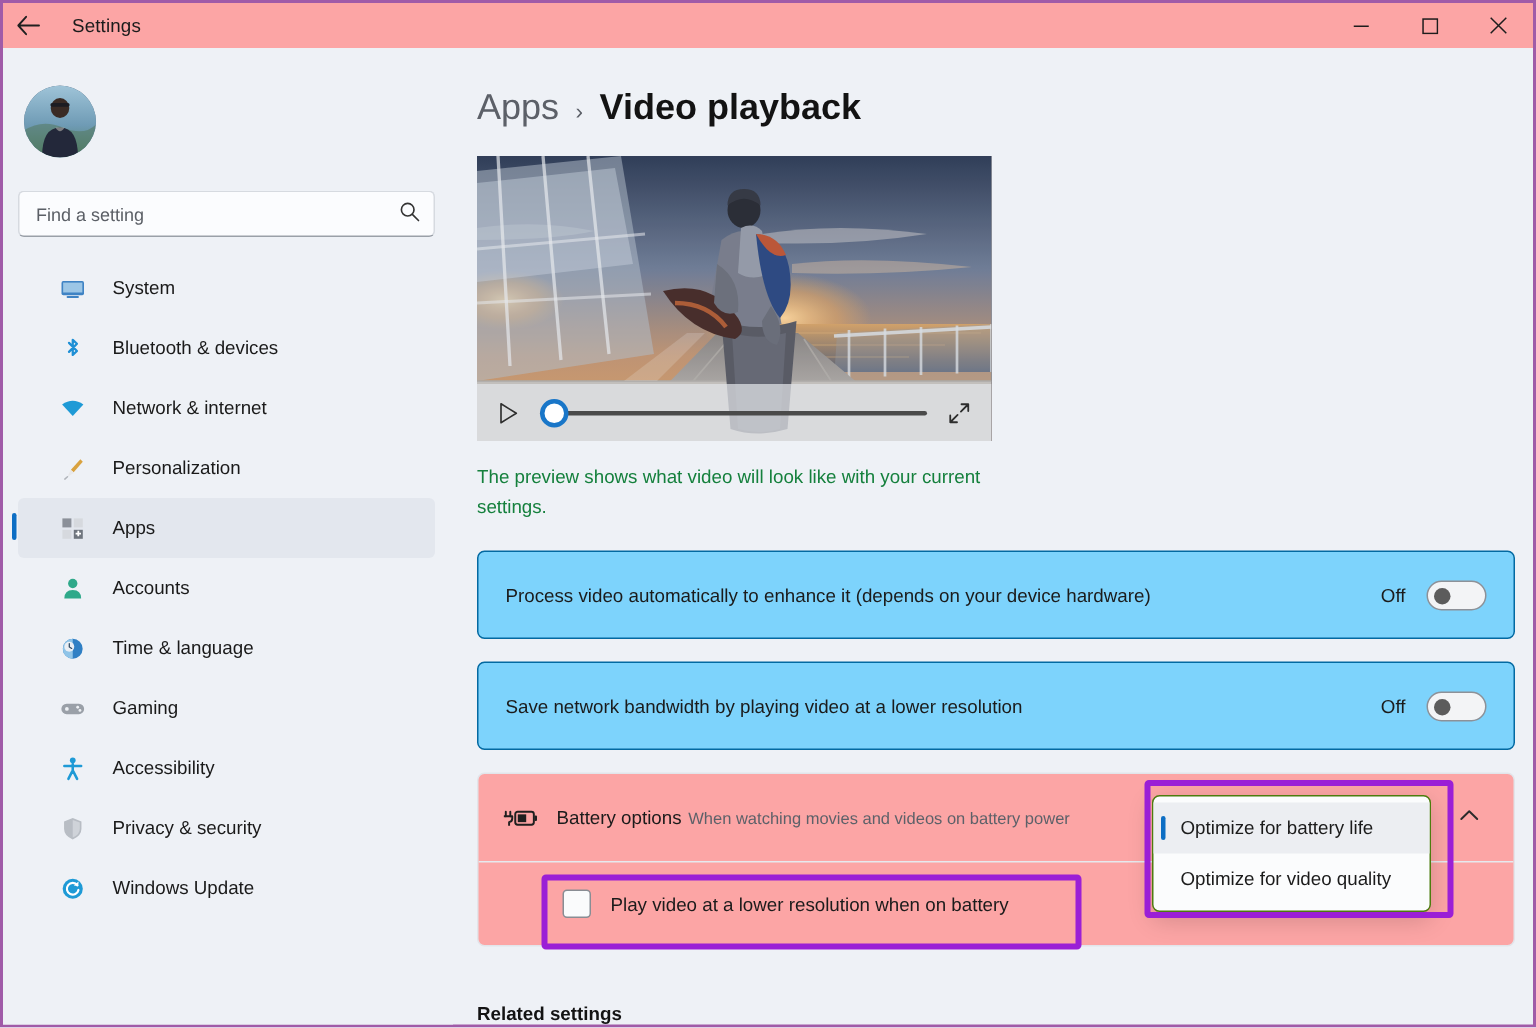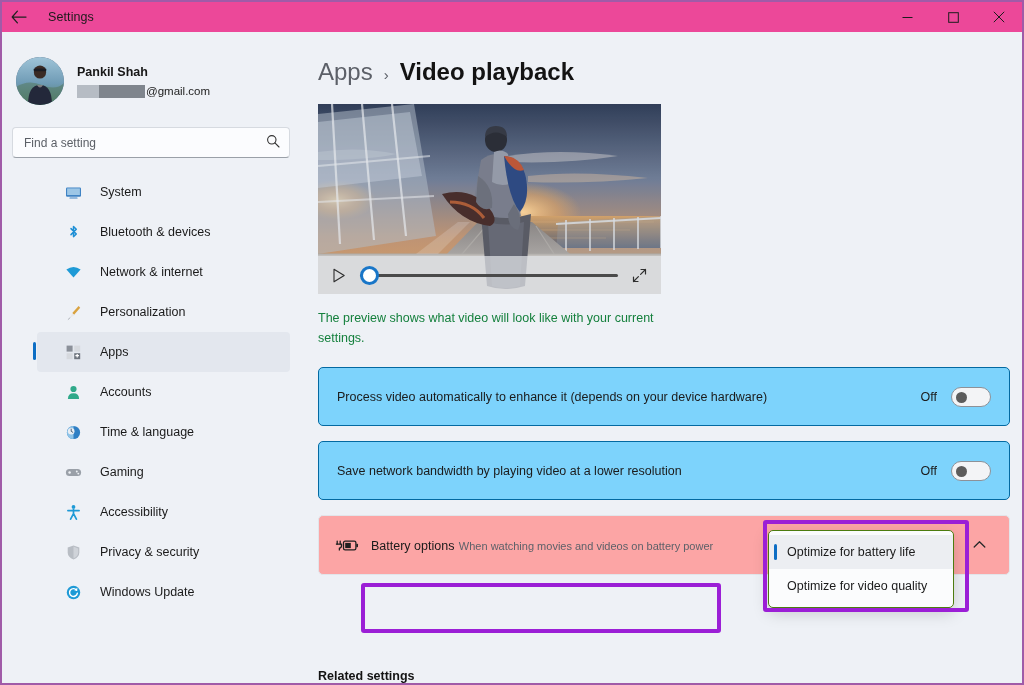--- a/index.html
+++ b/index.html
@@ -21,21 +21,21 @@
   }
 
   
   .titlebar {
     position: absolute;
     top: 0; left: 0;
     width: 1020px;
     height: 30px;
     display: flex;
     align-items: center;
-    background: #ec4899;
+    background: #fca5a5;
   }
   .back-btn {
     width: 34px; height: 30px;
     display: flex; align-items: center; justify-content: center;
     color: #202020;
     font-size: 15px;
     cursor: pointer;
   }
   .win-title {
     font-size: 12.5px;
@@ -124,21 +124,21 @@
     outline: none;
     background: transparent;
     flex: 1;
     font-family: "Liberation Sans", sans-serif;
     font-size: 12px;
     color: #1d1d1d;
   }
   .searchwrap input::placeholder { color: #5b5f66; }
   .search-ico { color: #333; font-size: 12px; margin-left: 6px; }
 
-  .navlist { margin-top: 14px; margin-left: 25px; }
+  .navlist { margin-top: 14px; }
   .navitem {
     position: relative;
     height: 40px;
     margin: 0 12px 0 10px;
     display: flex;
     align-items: center;
     border-radius: 4px;
     padding-left: 26px;
     cursor: pointer;
   }
@@ -443,28 +443,20 @@
           </defs>
           <g clip-path="url(#avclip)">
             <rect width="48" height="48" fill="url(#avbg)"></rect>
             <path d="M0 30 Q12 22 26 28 T48 26 L48 48 L0 48 Z" fill="#54795e" opacity=".55"></path>
             <ellipse cx="24" cy="15" rx="6.2" ry="6.6" fill="#3a2b25"></ellipse>
             <rect x="17.6" y="11.6" width="12.8" height="2.6" rx="1.2" fill="#1c1c22"></rect>
             <path d="M12 48 Q12 28 24 28 Q36 28 36 48 Z" fill="#23283a"></path>
             <path d="M21 28 Q24 33 27 28" fill="#d8d2c6" opacity=".5"></path>
           </g>
         </svg>
-      </div>
-      <div class="acct-txt">
-        <div class="acct-name">Pankil Shah</div>
-        <div class="acct-mail">
-          <span class="redact1"></span>
-          <span class="redact2"></span>
-          <span class="mail-tail">@gmail.com</span>
-        </div>
       </div>
     </div>
 
     <div class="searchwrap">
       <input type="text" placeholder="Find a setting" style="">
       <span class="search-ico">
         <svg width="14" height="14" viewBox="0 0 14 14">
           <circle cx="5.8" cy="5.8" r="4.2" stroke="#333" stroke-width="1.1" fill="none"></circle>
           <path d="M8.9 8.9 L13 13" stroke="#333" stroke-width="1.1" stroke-linecap="round"></path>
         </svg>
@@ -729,20 +721,26 @@
         <span class="exp-titles">
           <span class="exp-title">Battery options</span>
           <span class="exp-sub">When watching movies and videos on battery power</span>
         </span>
         <span class="exp-chevron">
           <svg width="13" height="9" viewBox="0 0 13 9">
             <path d="M1.2 7 L6.5 1.8 L11.8 7" stroke="#2b2b2b" stroke-width="1.3" fill="none" stroke-linecap="round" stroke-linejoin="round"></path>
           </svg>
         </span>
       </div>
+      <div class="exp-body">
+        <span class="chk-row">
+          <span class="chkbox"></span>
+          <span class="chk-label">Play video at a lower resolution when on battery</span>
+        </span>
+      </div>
     </div>
 
     <div class="dropdown">
       <div class="dd-item sel">
         <span>Optimize for battery life</span>
       </div>
       <div class="dd-item">
         <span>Optimize for video quality</span>
       </div>
     </div>

